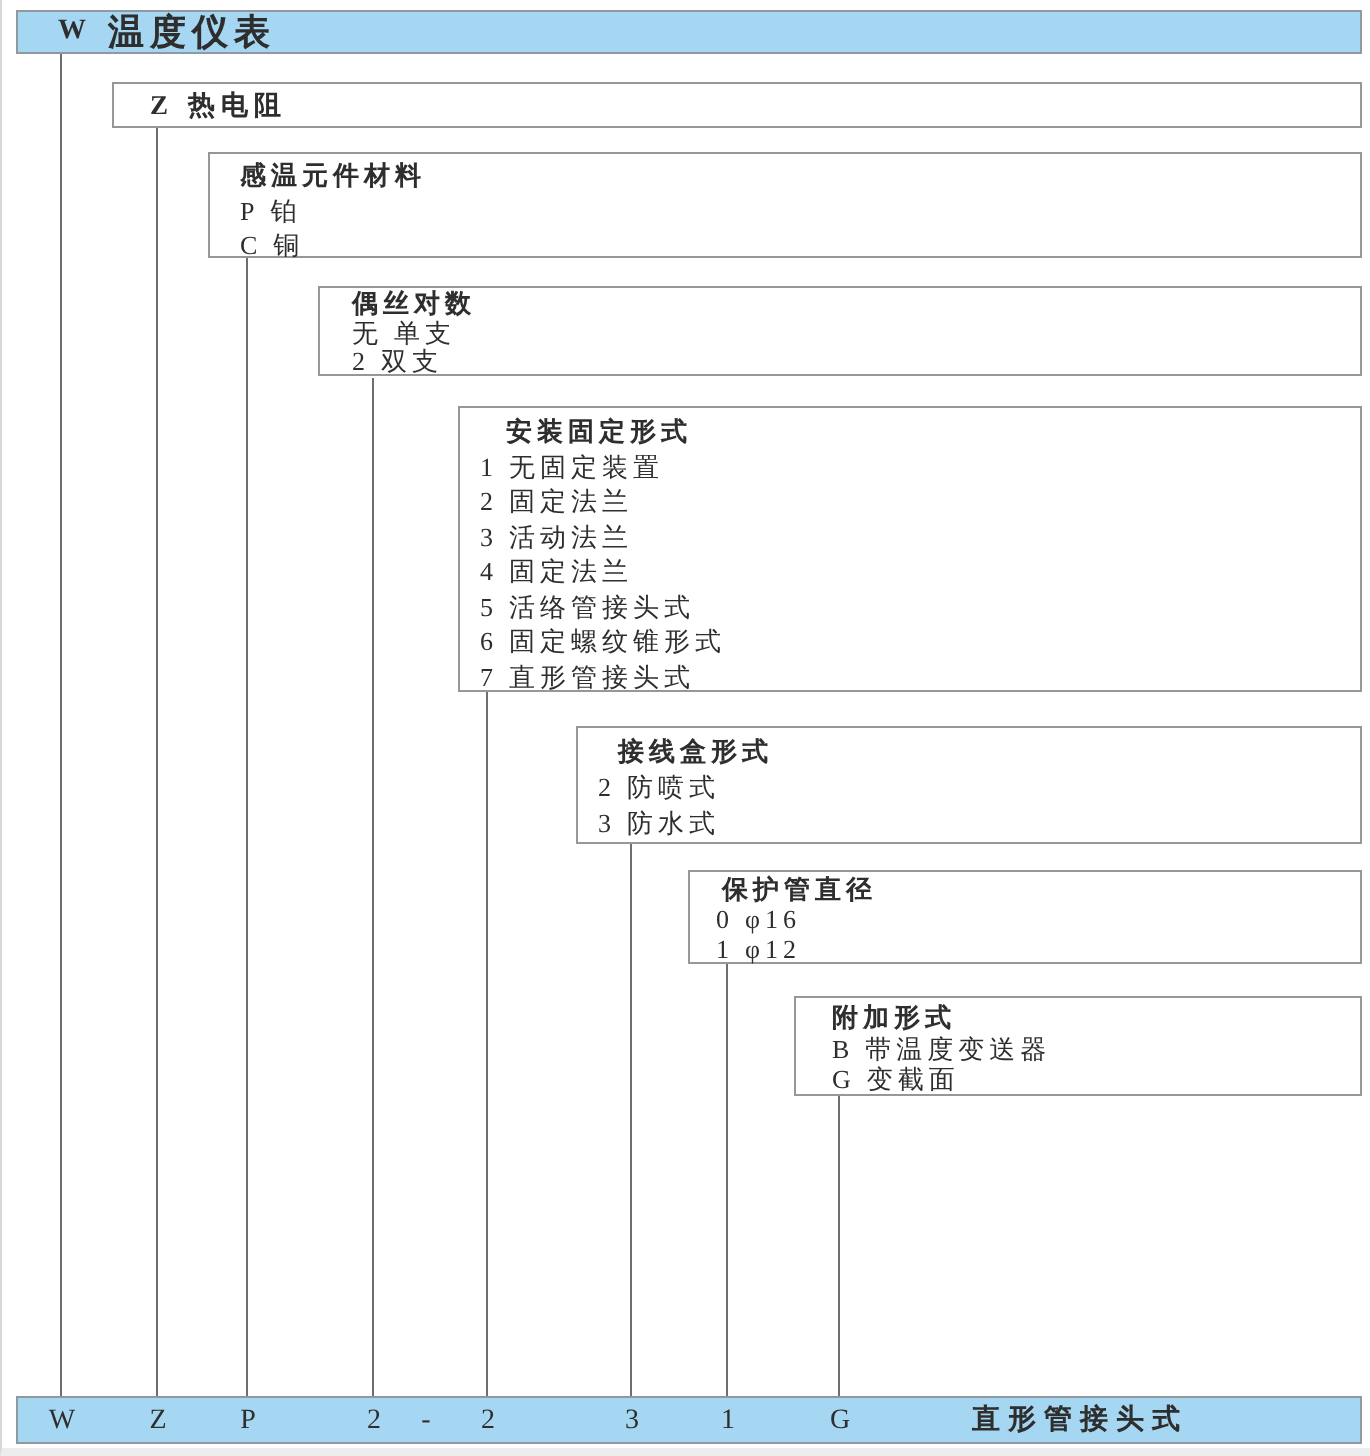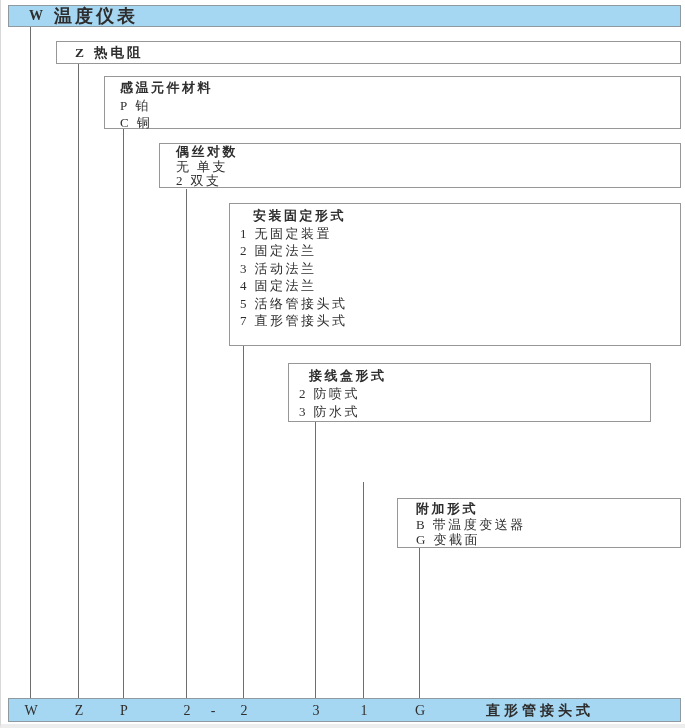--- a/index.html
+++ b/index.html
@@ -34,21 +34,21 @@
   .box .line{white-space:nowrap;}
   .box .title{font-weight:bold;letter-spacing:2.5px;}
   .code{display:inline-block;letter-spacing:1px;}
   .lbl{letter-spacing:2.5px;margin-left:7px;}
   
   .box2{left:55px;top:41px;width:625px;height:23px;display:flex;align-items:center;padding-left:18px;font-size:13.5px;}
   .box3{left:103px;top:76px;width:577px;height:53px;padding:2px 4px 0 15px;line-height:17.5px;}
   .box4{left:158px;top:143px;width:522px;height:45px;padding:1px 0 0 16px;line-height:14.6px;}
   .box5{left:228px;top:203px;width:452px;height:143px;padding:3px 1px 0 10px;line-height:17.5px;}
   .box5 .title{margin-left:13px;}
-  .box6{left:287px;top:363px;width:363px;height:59px;padding:3px 0 0 10px;line-height:18.2px;}
+  .box6{left:287px;top:363px;width:393px;height:59px;padding:3px 0 0 10px;line-height:18.2px;}
   .box6 .title{margin-left:10px;}
   .box7{left:343px;top:435px;width:337px;height:47px;padding:2px 0 0 13px;line-height:14.8px;}
   .box7 .title{margin-left:3px;}
   .box8{left:396px;top:498px;width:284px;height:50px;padding:2px 0 0 18px;line-height:15.6px;}
   
   .vline{position:absolute;width:1px;background:#6e6e6e;}
   .v1{left:29px;top:27px;height:671px;}
   .v2{left:77px;top:64px;height:634px;}
   .v3{left:122px;top:129px;height:569px;}
   .v4{left:185px;top:189px;height:509px;}
@@ -124,34 +124,46 @@
     <div class="line">
       <span class="code">3</span><span class="lbl">活动法兰</span>
     </div>
     <div class="line">
       <span class="code">4</span><span class="lbl">固定法兰</span>
     </div>
     <div class="line">
       <span class="code">5</span><span class="lbl">活络管接头式</span>
     </div>
     <div class="line">
+      <span class="code">6</span><span class="lbl">固定螺纹锥形式</span>
+    </div>
+    <div class="line">
       <span class="code">7</span><span class="lbl">直形管接头式</span>
     </div>
   </div>
 
   <div class="box box6">
     <div class="line title">接线盒形式</div>
     <div class="line">
       <span class="code">2</span><span class="lbl">防喷式</span>
     </div>
     <div class="line">
       <span class="code">3</span><span class="lbl">防水式</span>
     </div>
   </div>
 
+  <div class="box box7">
+    <div class="line title">保护管直径</div>
+    <div class="line">
+      <span class="code">0</span><span class="lbl">φ16</span>
+    </div>
+    <div class="line">
+      <span class="code">1</span><span class="lbl">φ12</span>
+    </div>
+  </div>
 
   <div class="box box8">
     <div class="line title">附加形式</div>
     <div class="line">
       <span class="code">B</span><span class="lbl">带温度变送器</span>
     </div>
     <div class="line">
       <span class="code">G</span><span class="lbl">变截面</span>
     </div>
   </div>

